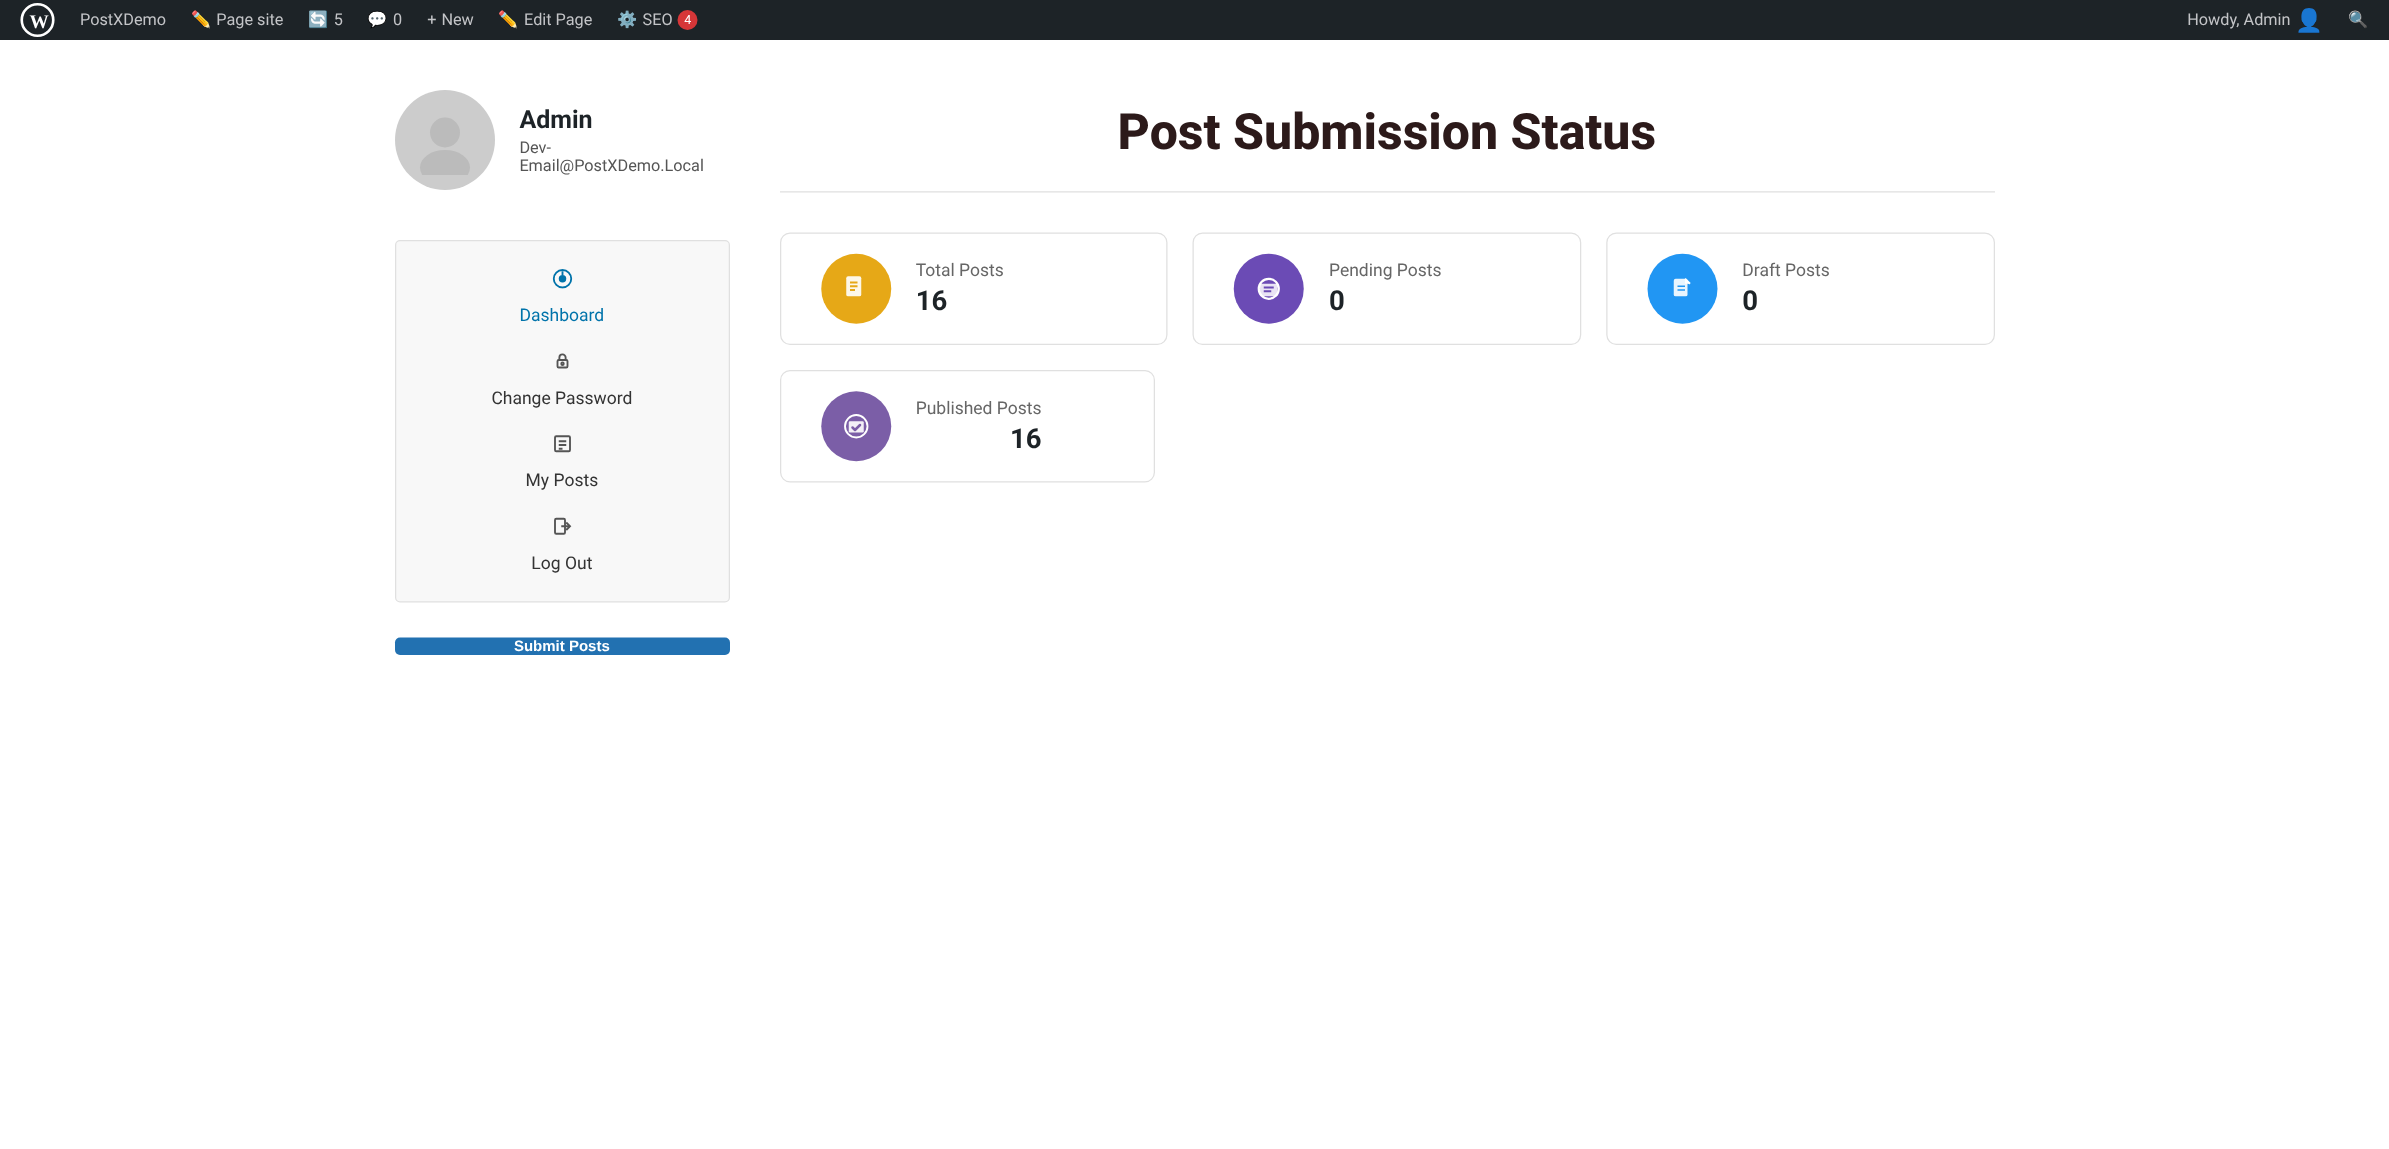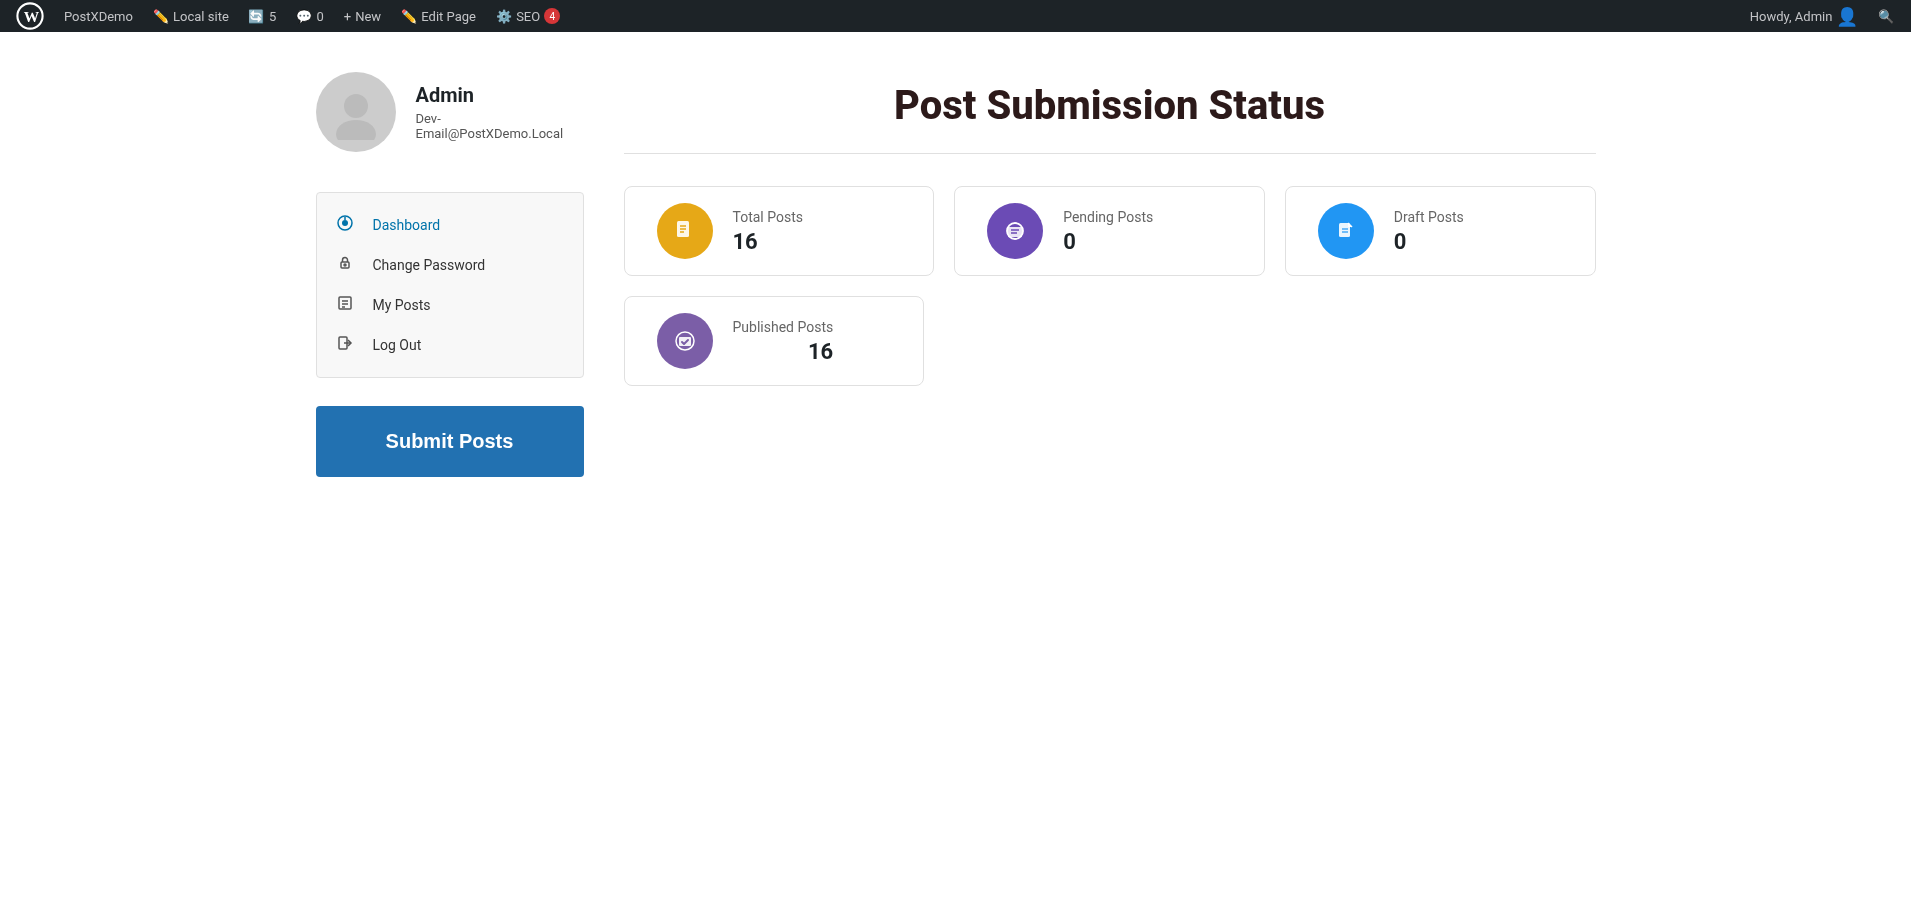--- a/index.html
+++ b/index.html
@@ -117,39 +117,40 @@
       background: #f8f8f8;
       border: 1px solid #e0e0e0;
       border-radius: 4px;
       padding: 12px 0;
       margin-bottom: 20px;
     }
 
     .nav-item {
       display: flex;
       align-items: center;
-      gap: 20px;
+      gap: 10px;
       padding: 10px 20px;
       cursor: pointer;
       color: #333;
       font-size: 14px;
       text-decoration: none;
+      flex-direction: column;
     }
     .nav-item.active { color: #0073aa; }
     .nav-item .nav-icon { font-size: 16px; color: #555; }
     .nav-item.active .nav-icon { color: #0073aa; }
 
     .submit-btn {
       width: 100%;
       background: #2271b1;
       color: #fff;
       border: none;
       border-radius: 4px;
-      padding: 24px;
-      font-size: 20px;
+      padding: 0;
+      font-size: 12px;
       font-weight: 600;
       cursor: pointer;
       margin-top: 8px;
     }
 
     
     .main-content {
       flex: 1;
       padding-top: 10px;
     }
@@ -226,21 +227,21 @@
     <svg class="wp-logo" viewBox="0 0 20 20" fill="#fff" width="20" height="20">
       <circle cx="10" cy="10" r="9" stroke="#fff" stroke-width="1.5" fill="none"></circle>
       <text x="5.5" y="14.5" font-size="11" fill="#fff" font-family="serif" font-weight="bold">W</text>
     </svg>
   </div>
   <div class="adminbar-item">
     <span>PostXDemo</span>
   </div>
   <div class="adminbar-item">
     <span>✏️</span>
-    <span>Local site</span>
+    <span>Page site</span>
   </div>
   <div class="adminbar-item">
     <span>🔄</span>
     <span>5</span>
   </div>
   <div class="adminbar-item">
     <span>💬</span>
     <span>0</span>
   </div>
   <div class="adminbar-item">

